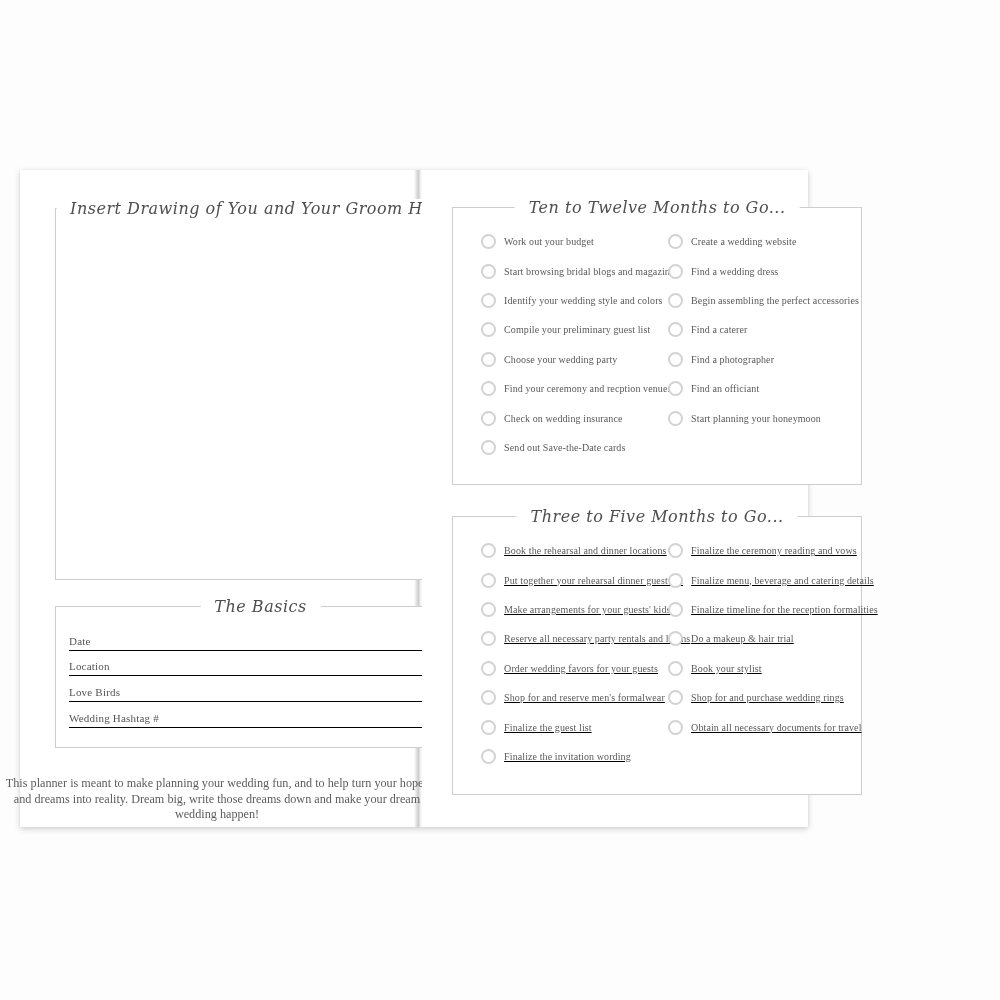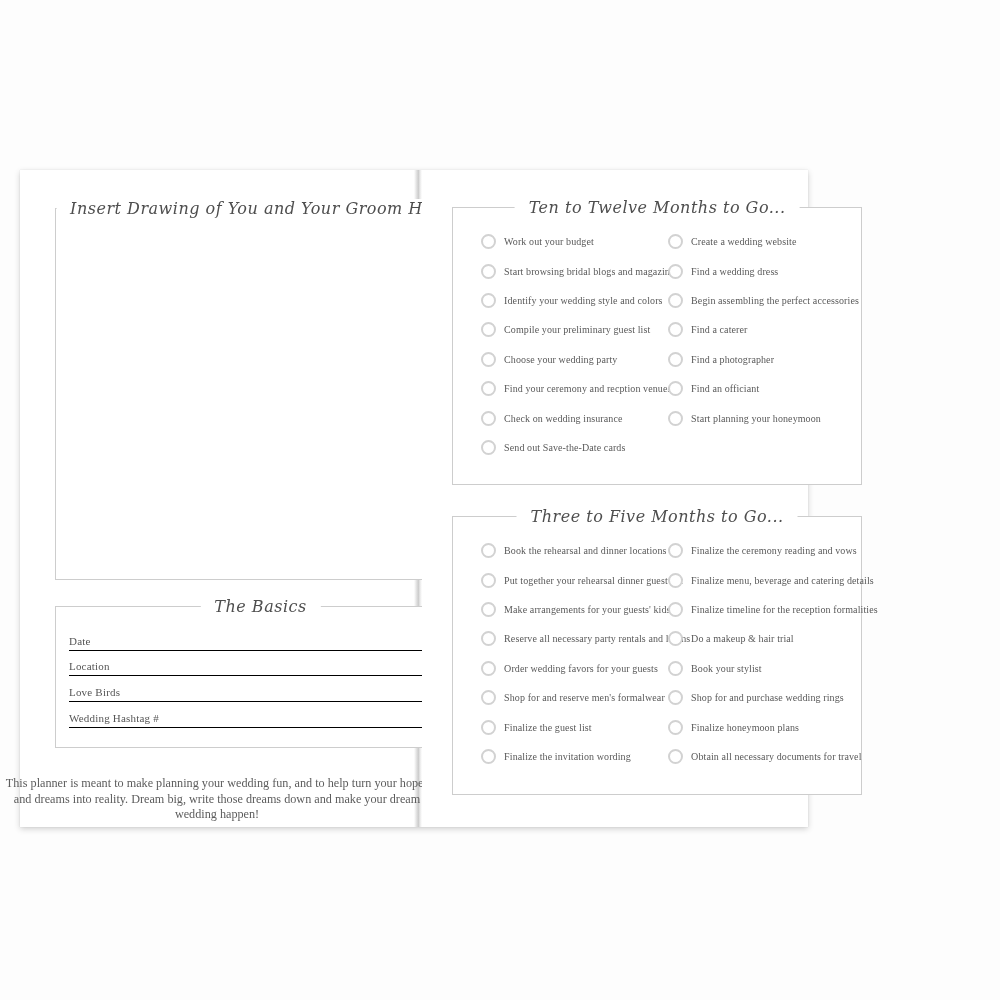--- a/index.html
+++ b/index.html
@@ -85,21 +85,21 @@
     transform: translateX(-50%);
     width: 426px;
     text-align: center;
     font-size: 12.2px;
     line-height: 15.5px;
     color: #5c5c5c;
     margin-top: 8px;
   }
   
   .checklist-1 { left: 30px; top: 37px;  width: 408px; height: 276px; }
-  .checklist-2 { left: 30px; top: 346px; width: 408px; height: 277px; }
+  .checklist-2 { left: 30px; top: 346px; width: 408px; height: 277px; text-decoration: underline; }
   .check-cols {
     display: flex;
     padding: 19px 0 0 28px;
   }
   .check-col-1 { width: 187px; flex: none; }
   .check-col-2 { flex: 1; }
   .check-row {
     display: flex;
     align-items: center;
     height: 29.4px;
@@ -316,24 +316,20 @@
             <div class="check-row">
               <span class="check-circle"></span>
               <span class="check-label">Book your stylist</span>
             </div>
 
             <div class="check-row">
               <span class="check-circle"></span>
               <span class="check-label">Shop for and purchase wedding rings</span>
             </div>
 
-            <div class="check-row">
-              <span class="check-circle"></span>
-              <span class="check-label">Finalize honeymoon plans</span>
-            </div>
 
             <div class="check-row">
               <span class="check-circle"></span>
               <span class="check-label">Obtain all necessary documents for travel</span>
             </div>
           </div>
       </div>
     </div>
 
   </div>

